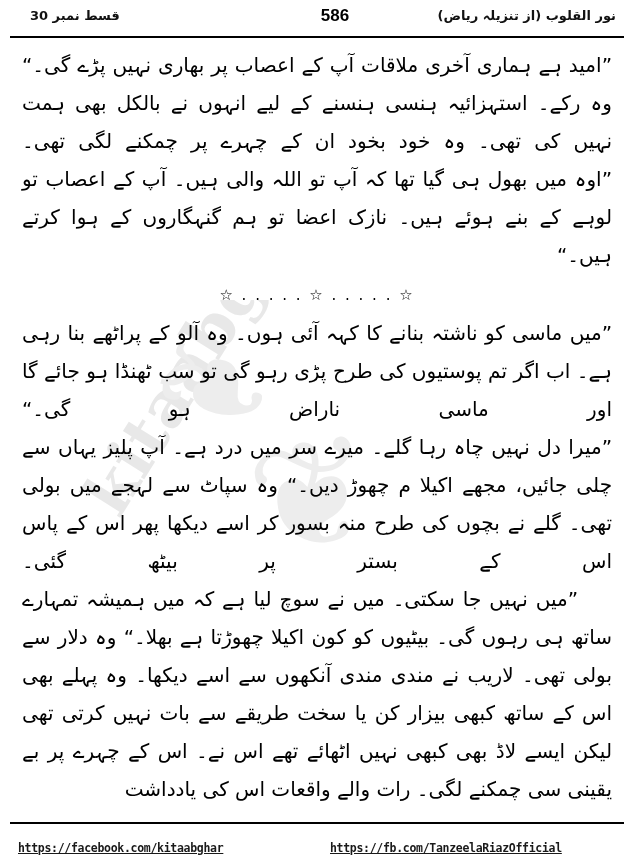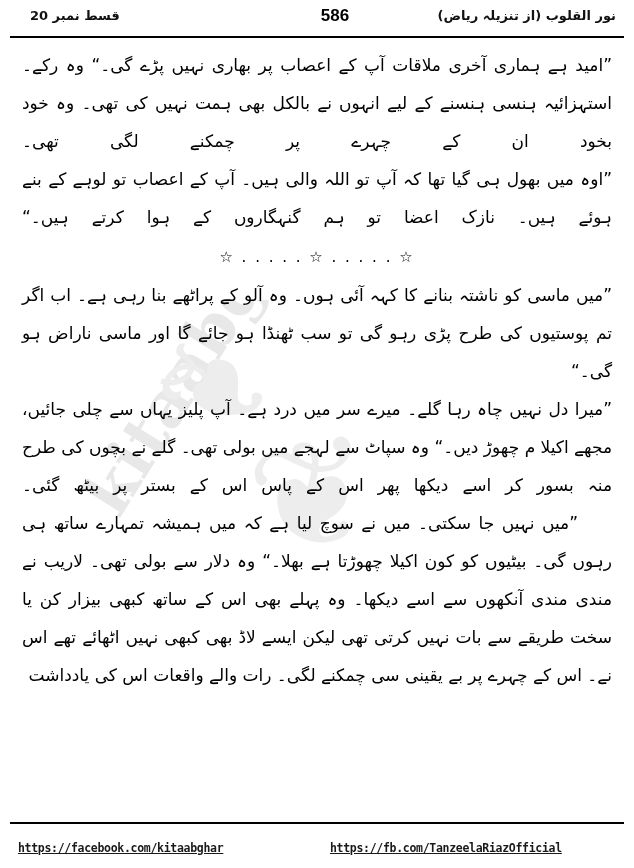--- a/index.html
+++ b/index.html
@@ -143,21 +143,21 @@
     top: 46px;
     right: 22px;
     left: 22px;
     z-index: 4;
     direction: rtl;
     text-align: justify;
     font-family: "DejaVu Sans", "Liberation Sans", sans-serif;
     color: #000000;
   }
   .para {
-    font-size: 17px;
+    font-size: 20px;
     line-height: 38px;
     margin: 0 0 0 0;
     text-align: justify;
     text-align-last: justify;
     font-weight: 500;
   }
   .para.indent { text-indent: 34px; }
   .para.last-right { text-align-last: right; }
 
   .sep {
@@ -202,21 +202,21 @@
   <div class="bg-watermark">
     <div class="wm-text">kitaabghar.com</div>
     <div class="wm-shape s1">❧</div>
     <div class="wm-shape s2">❦</div>
   </div>
 
   <div class="page-header">
     <div class="hdr-inner">
       <div class="hdr-right">نور القلوب (از تنزیلہ ریاض)</div>
       <div class="hdr-center">586</div>
-      <div class="hdr-left">قسط نمبر 20</div>
+      <div class="hdr-left">قسط نمبر 30</div>
     </div>
   </div>
   <div class="rule-top"></div>
 
   <div class="side-wm left">
     
     
     
     
     

